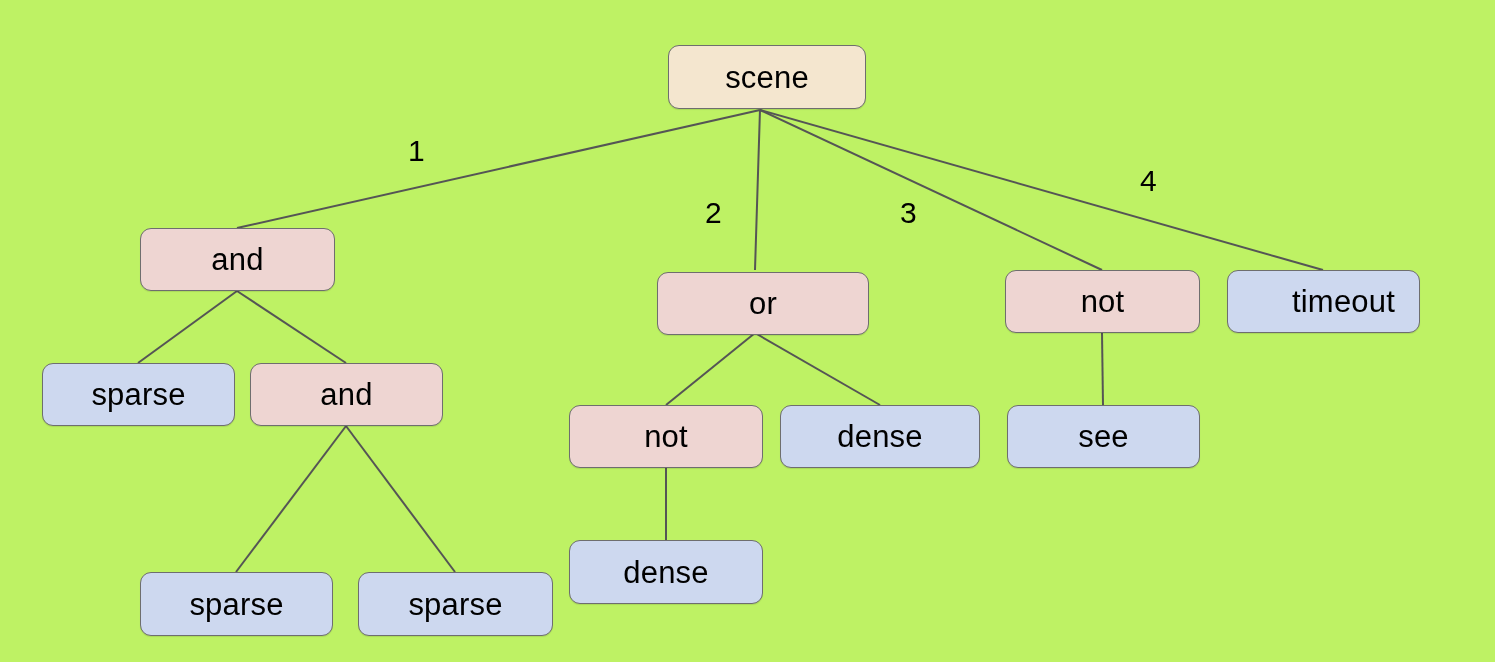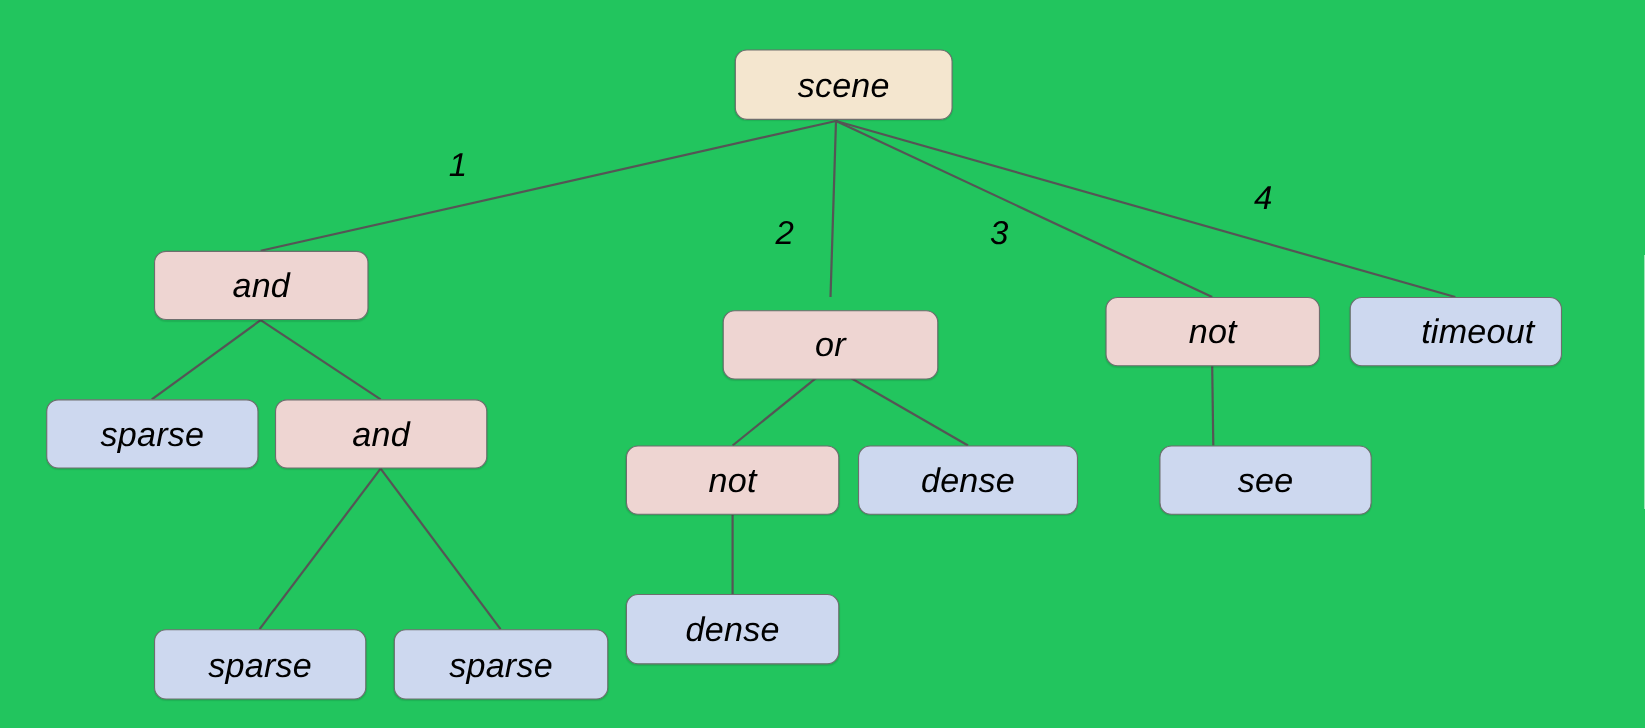--- a/index.html
+++ b/index.html
@@ -45,46 +45,46 @@
     position: absolute;
     color: #000000;
     font-size: 30px;
     line-height: 1;
     white-space: nowrap;
   }
 </style>
 </head>
 <body>
 
-<div id="canvas" style="background: #22c55e; font-style: italic;">
+<div id="canvas" style="background: #bef264;">
   <svg id="edge-layer" viewBox="0 0 1495 662" xmlns="http://www.w3.org/2000/svg">
       <line x1="760" y1="110" x2="237" y2="228" stroke="#555555" stroke-width="2"></line>
       <line x1="760" y1="110" x2="755" y2="270" stroke="#555555" stroke-width="2"></line>
       <line x1="760" y1="110" x2="1102" y2="270" stroke="#555555" stroke-width="2"></line>
       <line x1="760" y1="110" x2="1323" y2="270" stroke="#555555" stroke-width="2"></line>
       <line x1="237" y1="291" x2="138" y2="363" stroke="#555555" stroke-width="2"></line>
       <line x1="237" y1="291" x2="346" y2="363" stroke="#555555" stroke-width="2"></line>
       <line x1="346" y1="426" x2="236" y2="572" stroke="#555555" stroke-width="2"></line>
       <line x1="346" y1="426" x2="455" y2="572" stroke="#555555" stroke-width="2"></line>
       <line x1="755" y1="333" x2="666" y2="405" stroke="#555555" stroke-width="2"></line>
       <line x1="755" y1="333" x2="880" y2="405" stroke="#555555" stroke-width="2"></line>
       <line x1="666" y1="468" x2="666" y2="540" stroke="#555555" stroke-width="2"></line>
       <line x1="1102" y1="333" x2="1103" y2="405" stroke="#555555" stroke-width="2"></line>
     </svg>
   <div id="node-layer">
       <div class="node node-root" style="left: 668px; top: 45px; width: 198px; height: 64px;">scene</div>
       <div class="node node-op" style="left: 140px; top: 228px; width: 195px; height: 63px;">and</div>
-      <div class="node node-op" style="left: 657px; top: 282px; width: 196px; height: 63px;">or</div>
+      <div class="node node-op" style="left: 657px; top: 272px; width: 212px; height: 63px;">or</div>
       <div class="node node-op" style="left: 1005px; top: 270px; width: 195px; height: 63px;">not</div>
       <div class="node node-leaf" style="left: 1227px; top: 270px; width: 193px; height: 63px; padding-left: 40px;">timeout</div>
       <div class="node node-leaf" style="left: 42px; top: 363px; width: 193px; height: 63px;">sparse</div>
       <div class="node node-op" style="left: 250px; top: 363px; width: 193px; height: 63px;">and</div>
       <div class="node node-op" style="left: 569px; top: 405px; width: 194px; height: 63px;">not</div>
       <div class="node node-leaf" style="left: 780px; top: 405px; width: 200px; height: 63px;">dense</div>
-      <div class="node node-leaf" style="left: 1007px; top: 405px; width: 193px; height: 63px; margin-left: 47px;">see</div>
+      <div class="node node-leaf" style="left: 1007px; top: 405px; width: 193px; height: 63px;">see</div>
       <div class="node node-leaf" style="left: 569px; top: 540px; width: 194px; height: 64px;">dense</div>
       <div class="node node-leaf" style="left: 140px; top: 572px; width: 193px; height: 64px;">sparse</div>
       <div class="node node-leaf" style="left: 358px; top: 572px; width: 195px; height: 64px;">sparse</div>
     </div>
   <div id="label-layer">
       <div class="edge-label" style="left: 408px; top: 136px;">1</div>
       <div class="edge-label" style="left: 705px; top: 198px;">2</div>
       <div class="edge-label" style="left: 900px; top: 198px;">3</div>
       <div class="edge-label" style="left: 1140px; top: 166px;">4</div>
     </div>

